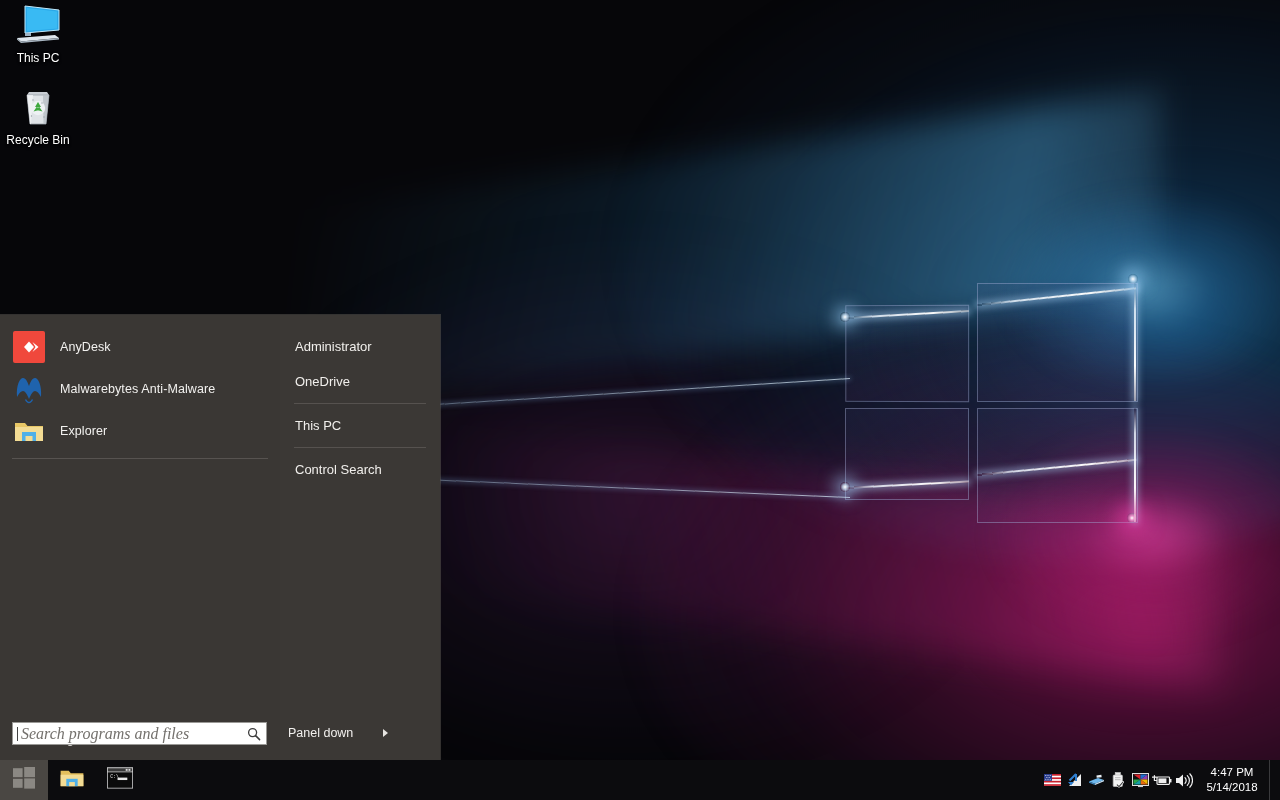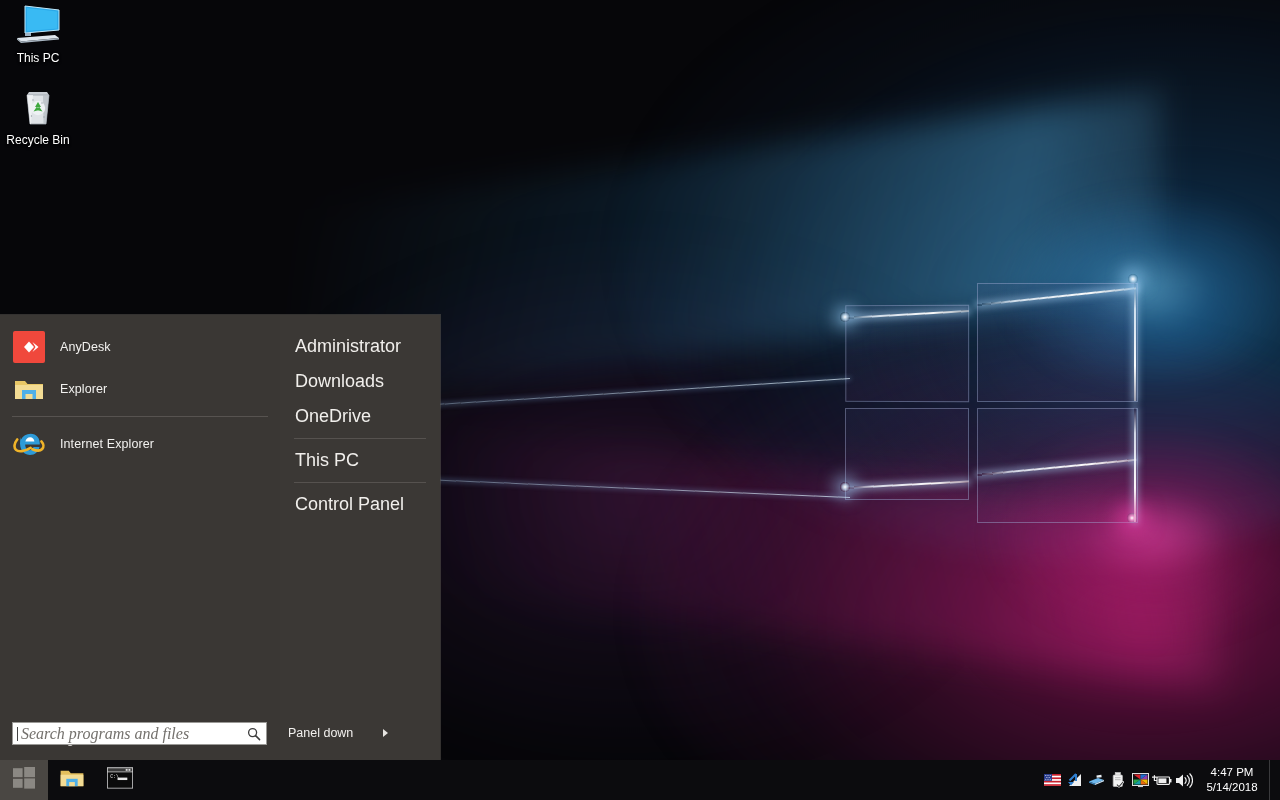--- a/index.html
+++ b/index.html
@@ -262,21 +262,21 @@
   .search-mag { margin-right: 5px; display:flex; }
 
   
   .sm-r-list { padding-top: 14px; }
   .r-item {
     height: 35px;
     display: flex;
     align-items: center;
     padding-left: 15px;
     color: #f1efec;
-    font-size: 18px;
+    font-size: 13px;
     cursor: default;
   }
   .sm-sep-right {
     height: 1px;
     background: #56524f;
     margin: 4px 14px 4px 14px;
   }
   .shutdown {
     position: absolute;
     left: 0; bottom: 13px;
@@ -429,46 +429,44 @@
           <span class="pin-ico">
             <svg width="32" height="32" viewBox="0 0 32 32">
               <rect x="0" y="0" width="32" height="32" rx="2" fill="#f0483c"></rect>
               <polygon points="11,16 16,10.5 21,16 16,21.5" fill="#ffffff"></polygon>
               <polygon points="19.5,11 25.5,16 19.5,21 22.5,16" fill="#ffffff"></polygon>
             </svg>
           </span>
           <span class="pin-label">AnyDesk</span>
         </div>
 
+        <div class="pin-item">
+          <span class="pin-ico">
+            <svg width="32" height="32" viewBox="0 0 32 32">
+              <path d="M4,24 C3,12 7,5 10,5 C13,5 14.5,9 16,13 C17.5,9 19,5 22,5 C25,5 29,12 28,24 C26,20 24,18 22,18 C20,18 18,21 16,26 C14,21 12,18 10,18 C8,18 6,20 4,24 Z" fill="#1f63ad"></path>
+              <path d="M12.5,26.5 C13.5,28.5 14.8,29.6 16,29.6 C17.2,29.6 18.5,28.5 19.5,26.5" fill="none" stroke="#1f63ad" stroke-width="1.4"></path>
+            </svg>
+          </span>
+          <span class="pin-label">Malwarebytes Anti-Malware</span>
+        </div>
 
         <div class="pin-item">
           <span class="pin-ico">
             <svg width="32" height="32" viewBox="0 0 32 32">
               <path d="M2,8 L12,8 L14.5,11 L30,11 L30,26 L2,26 Z" fill="#e8c766"></path>
               <path d="M2,12 L30,12 L30,26 L2,26 Z" fill="#f3dc94"></path>
               <rect x="9" y="17" width="14" height="9" fill="#4fb0e8"></rect>
               <rect x="12.5" y="21" width="7" height="5" fill="#f3dc94"></rect>
             </svg>
           </span>
           <span class="pin-label">Explorer</span>
         </div>
 
         <div class="sm-sep-left"></div>
 
-        <div class="pin-item">
-          <span class="pin-ico">
-            <svg width="32" height="32" viewBox="0 0 32 32">
-              <path d="M8,9 C5,18 9,27 17,27 C22,27 25.5,23.5 26.5,19 L20.5,19 C19.7,21.2 18.3,22.3 16.6,22.3 C13.9,22.3 12.2,20.1 12.2,16.6 L26.8,16.6 C27.2,10.2 23.3,5.8 17.6,5.8 C13.4,5.8 10,8 8,11.5 Z" fill="#2e9bd8"></path>
-              <path d="M12.4,13.6 C12.9,10.9 14.7,9.3 17.1,9.3 C19.5,9.3 21.1,10.9 21.4,13.6 Z" fill="#ffffff"></path>
-              <path d="M4.2,11.5 C1.2,15.2 0.6,19.6 3,21.9 C5.6,24.4 11.6,23.4 17.6,19.8" fill="none" stroke="#f0b429" stroke-width="2.6" stroke-linecap="round"></path>
-              <path d="M28.4,13.4 C30.8,16 31,19.1 29.2,21 C27.4,22.9 23.5,23 19.4,21.2" fill="none" stroke="#f0b429" stroke-width="2.6" stroke-linecap="round"></path>
-            </svg>
-          </span>
-          <span class="pin-label">Internet Explorer</span>
-        </div>
       </div>
 
       <div class="sm-bottom">
         <div class="allprograms">
           <span class="ap-arrow"></span>
           <span class="ap-label">All Programs</span>
         </div>
       </div>
 
       <div class="searchbox">
@@ -482,36 +480,33 @@
         </span>
       </div>
     </div>
 
     <div id="sm-right">
       <div class="sm-r-list">
         <div class="r-item">
             <span>Administrator</span>
           </div>
         <div class="r-item">
-            <span>Downloads</span>
-          </div>
-        <div class="r-item">
             <span>OneDrive</span>
           </div>
 
         <div class="sm-sep-right"></div>
 
         <div class="r-item">
             <span>This PC</span>
           </div>
 
         <div class="sm-sep-right"></div>
 
         <div class="r-item">
-            <span>Control Panel</span>
+            <span>Control Search</span>
           </div>
       </div>
 
       <div class="shutdown">
         <span class="sd-label">Panel down</span>
         <span class="sd-arrow"></span>
       </div>
     </div>
   </div>
 

